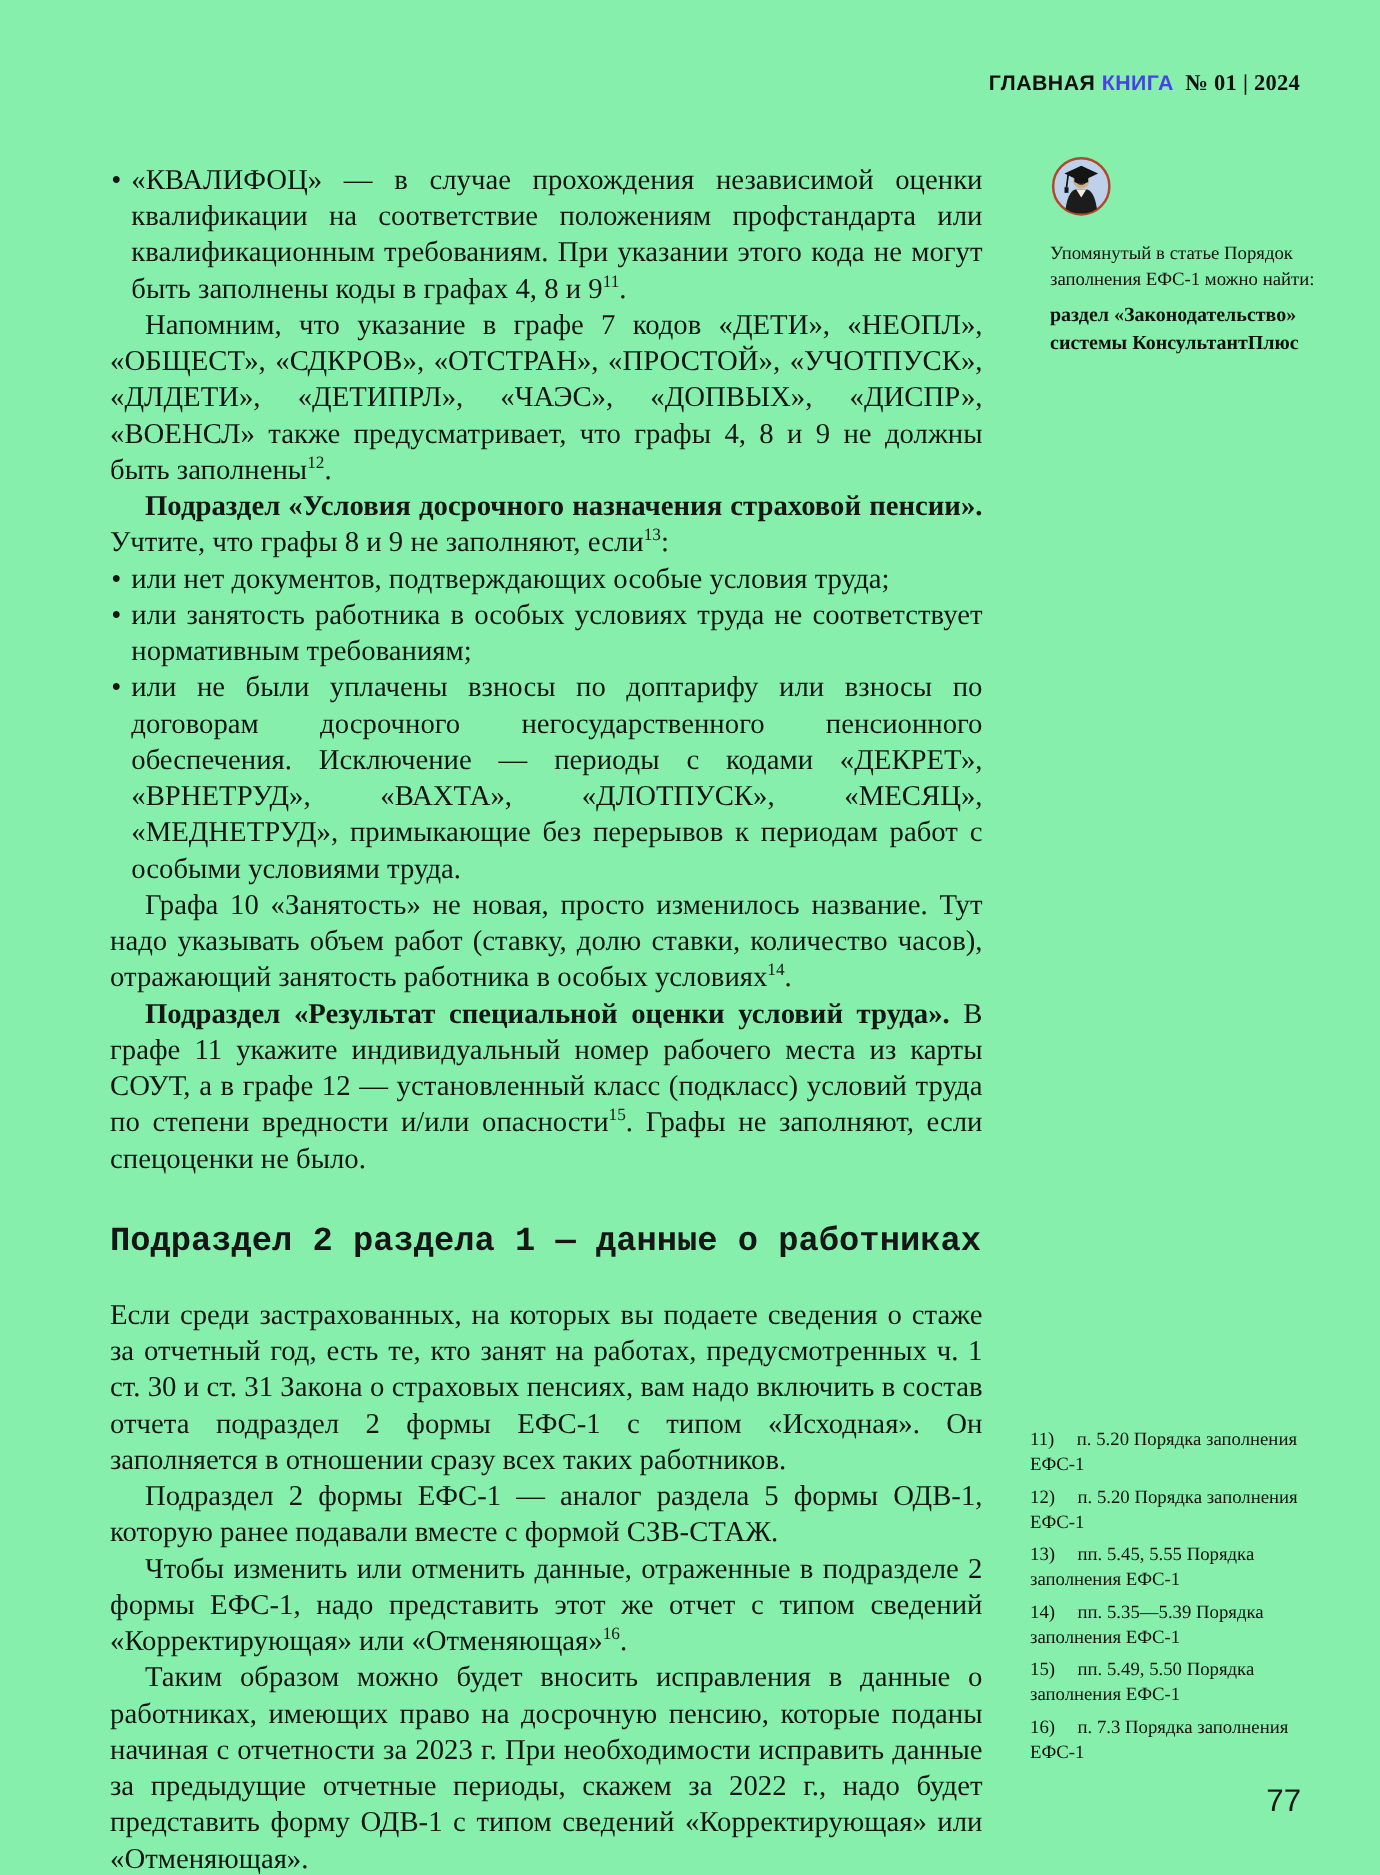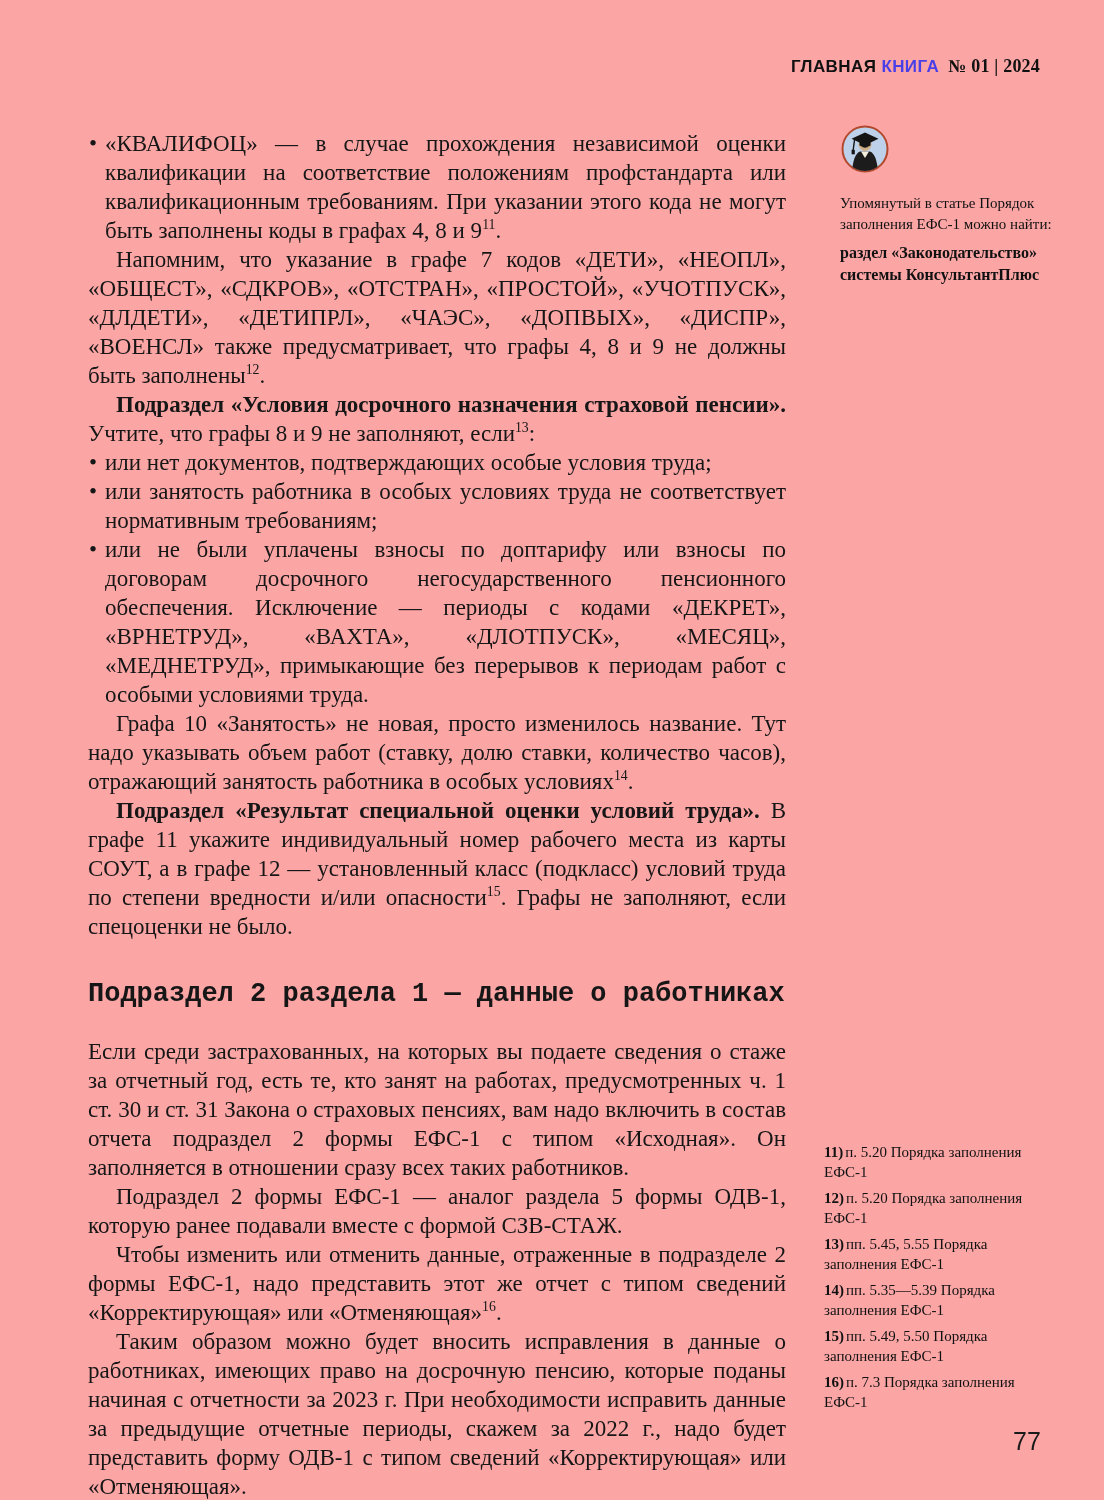--- a/index.html
+++ b/index.html
@@ -1,21 +1,21 @@
 <!DOCTYPE html>
 <html lang="ru" style="--accent: #4a40e8;"><head>
 <meta charset="utf-8">
 <style>
   html,body{margin:0;padding:0;}
   body{
     width:1104px;height:1500px;background:#ffffff;color:#161616;
     font-family:"Liberation Serif","DejaVu Serif",serif;
     position:relative;overflow:hidden;
   }
-  .page{position:absolute;inset:0;background:#fca5a5;}
+  .page{position:absolute;inset:0;background:#86efac;}
 
   
   .masthead{
     position:absolute;top:56px;right:64px;white-space:nowrap;
     font-family:"Liberation Sans","DejaVu Sans",sans-serif;
     font-weight:700;font-size:17px;letter-spacing:.4px;color:#111;
   }
   .masthead .brand-blue{color:var(--accent,#4a40e8);}
   .masthead .issue{
     font-family:"Liberation Serif","DejaVu Serif",serif;
@@ -41,21 +41,21 @@
 
   
   .note{position:absolute;left:822px;top:124px;width:218px;margin-left:18px;}
   .note-icon{display:block;width:50px;height:50px;margin:0 0 19px 0;}
   .note-text{margin:0;font-size:15px;line-height:21px;color:#111;}
   .note-bold{margin:7px 0 0 0;font-size:16px;line-height:22px;font-weight:700;color:#111;}
 
   
   .footnotes{position:absolute;left:824px;top:1143px;width:220px;font-size:15px;line-height:19.5px;color:#111;}
   .fn{margin:0 0 7px 0;}
-  .fn-num{font-weight:700;margin-right:2px;text-align:center;}
+  .fn-num{font-weight:400;margin-right:18px;text-align:center;}
 
   
   .page-number{
     position:absolute;left:1013px;top:1427px;
     font-family:"Liberation Sans","DejaVu Sans",sans-serif;
     font-size:25px;color:#1a1a1a;
   }
 </style>
 </head>
 <body>

